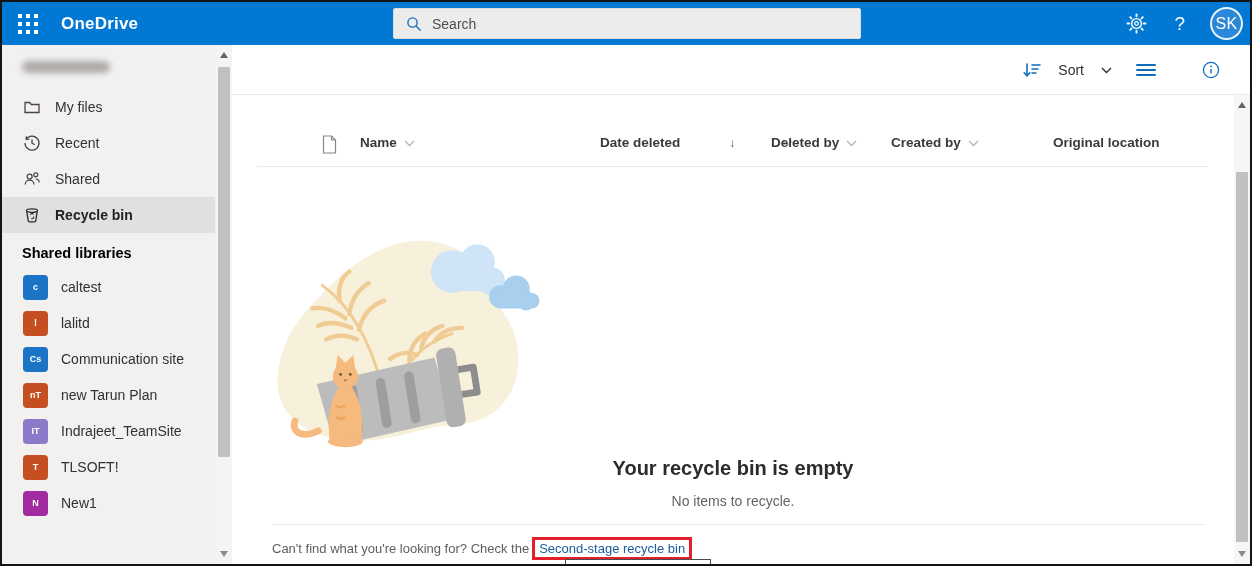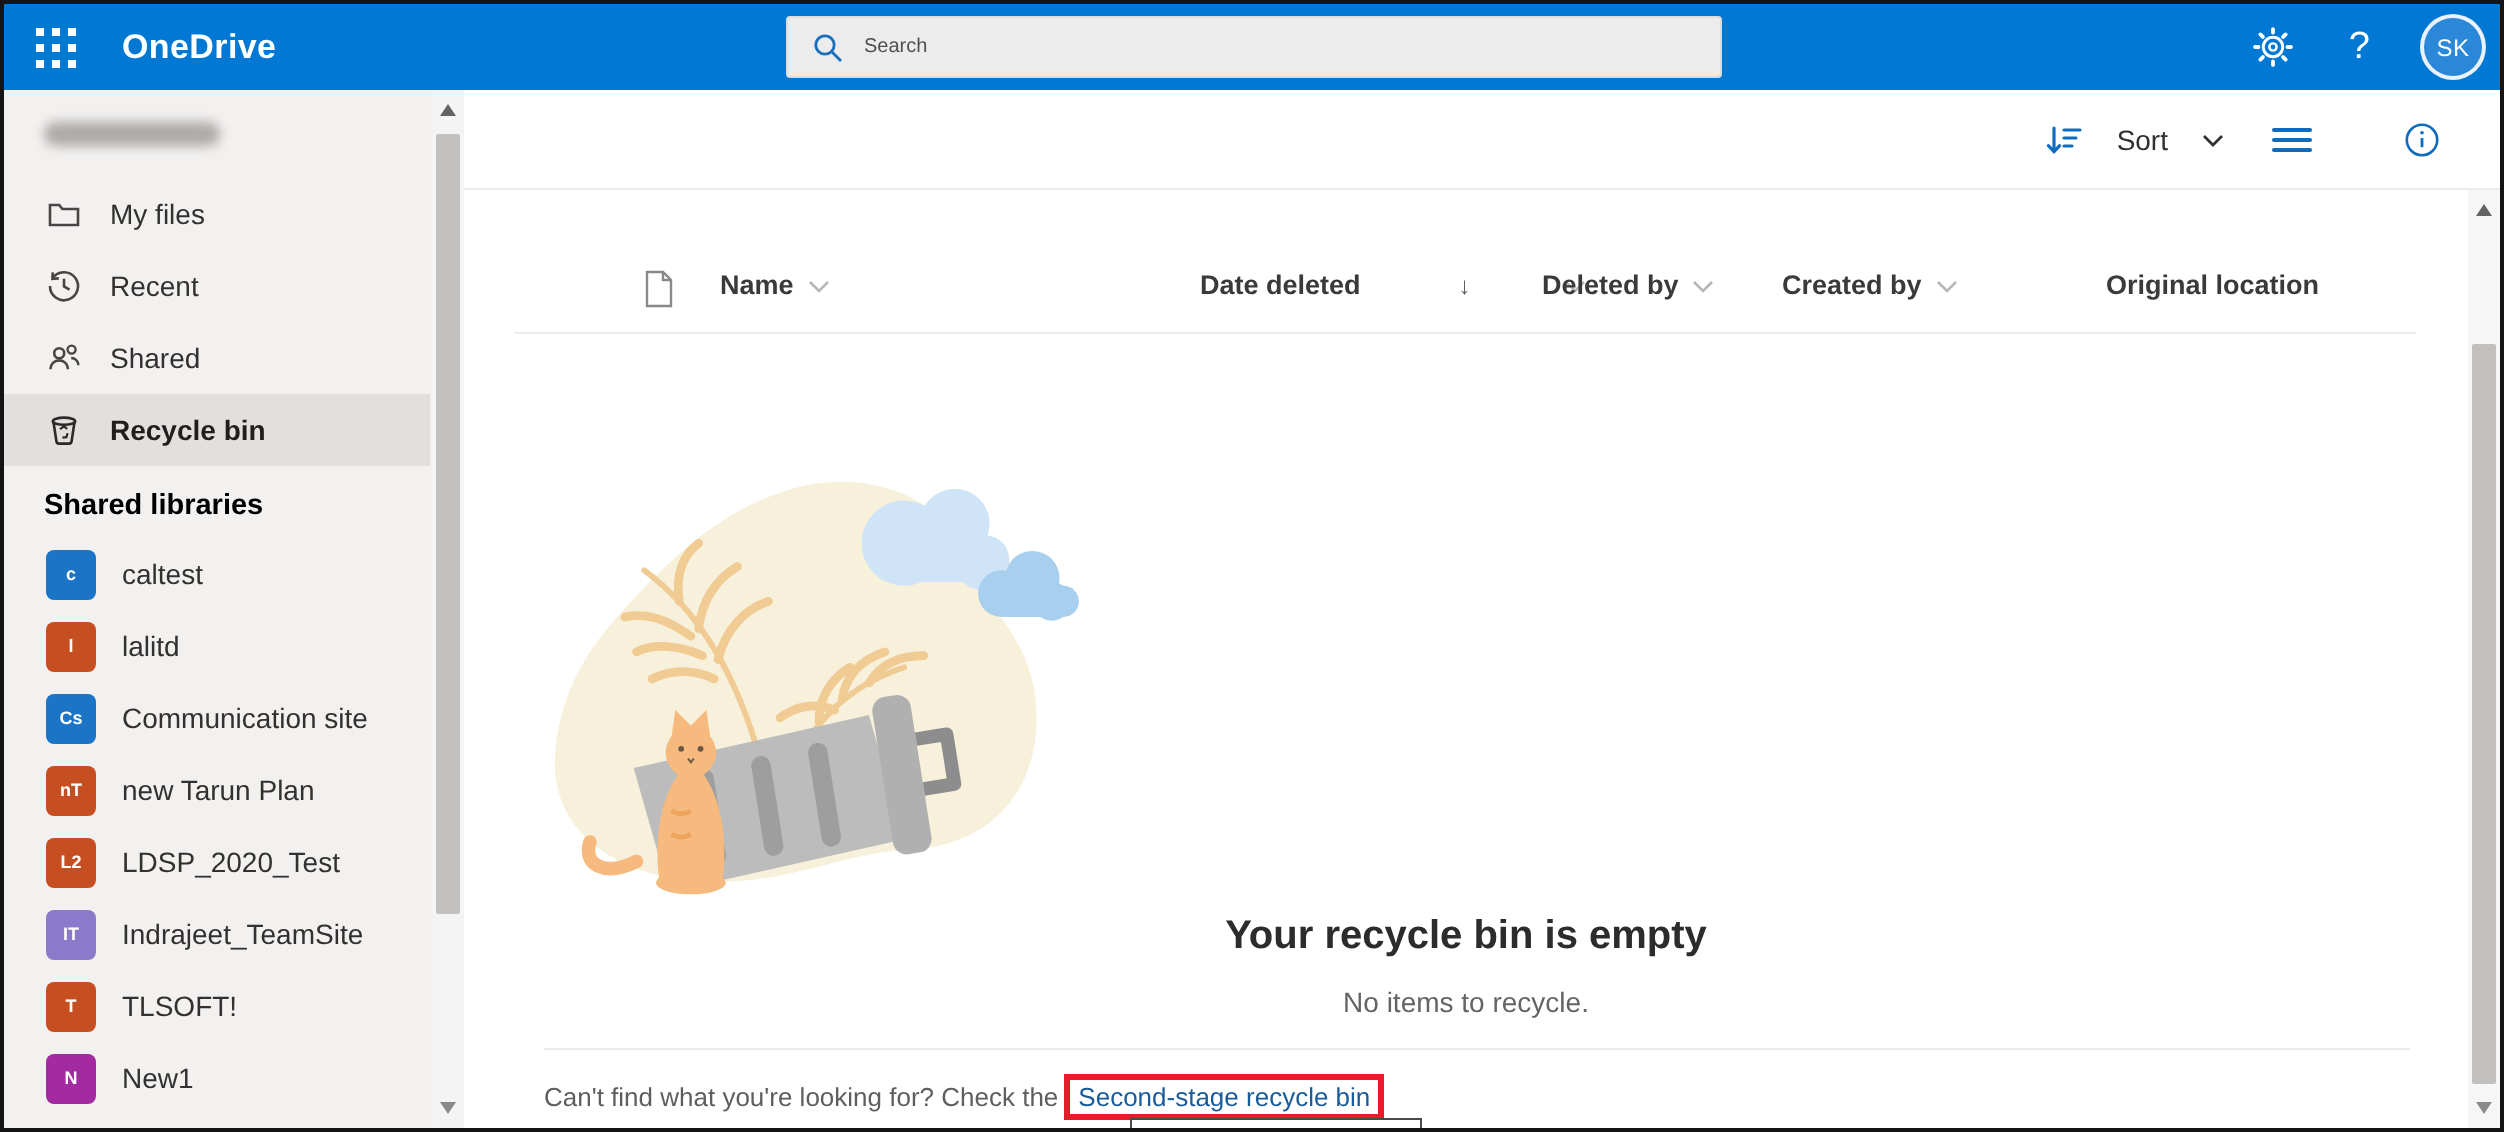--- a/index.html
+++ b/index.html
@@ -15,30 +15,30 @@
     background:#0078d4; display:flex; align-items:center;
   }
   .waffle-btn { width:26px; height:26px; margin-left:13px; display:flex; align-items:center; justify-content:center; cursor:pointer; }
   .app-title { color:#fff; font-size:17px; font-weight:700; margin-left:20px; letter-spacing:.2px; }
   .searchbox {
     position:absolute; left:391px; top:6px; width:468px; height:31px;
     background:#ececec; border:1px solid #dcdcdc; border-radius:2px;
     display:flex; align-items:center; padding-left:12px;
   }
   .searchbox input {
-    border:none; outline:none; background:transparent; font-size:10px;
+    border:none; outline:none; background:transparent; font-size:14px;
     color:#404040; width:400px; margin-left:10px; font-family:"Liberation Sans",sans-serif;
   }
   .searchbox input::placeholder { color:#4f4f4f; opacity:1; }
   .topbar-right { position:absolute; right:0; top:0; height:43px; display:flex; align-items:center; }
   .tb-icon { display:flex; align-items:center; justify-content:center; cursor:pointer; }
   .help-btn { color:#fff; font-size:19px; font-weight:400; margin:0 25px 0 27px; }
   .avatar {
     width:33px; height:33px; border-radius:50%; border:2px solid rgba(255,255,255,.9);
-    background:#2b87d8; color:#fff; font-size:12px; display:flex; align-items:center;
+    background:#2b87d8; color:#fff; font-size:16px; display:flex; align-items:center;
     justify-content:center; margin-right:7px; letter-spacing:.3px;
   }
   
   .sidebar {
     position:absolute; left:0; top:43px; bottom:0; width:230px;
     background:#f2f1f0; padding-top:16px; overflow:hidden;
   }
   .blur-name { width:88px; height:12px; margin-left:20px; background:#8f8c8a; border-radius:6px; filter:blur(3px); opacity:.7; }
   .nav-list { margin-top:16px; }
   .nav-row { display:flex; align-items:center; height:36px; padding-left:21px; width:213px; cursor:pointer; }
@@ -203,24 +203,20 @@
       </div>
       <div class="lib-row">
         <span class="lib-tile" style="background-color: rgb(27, 116, 198);">Cs</span>
         <span class="lbl">Communication site</span>
       </div>
       <div class="lib-row">
         <span class="lib-tile" style="background-color: rgb(198, 79, 33);">nT</span>
         <span class="lbl">new Tarun Plan</span>
       </div>
       <div class="lib-row">
-        <span class="lib-tile" style="background-color: rgb(198, 79, 33);">L2</span>
-        <span class="lbl">LDSP_2020_Test</span>
-      </div>
-      <div class="lib-row">
         <span class="lib-tile" style="background-color: rgb(139, 121, 201);">IT</span>
         <span class="lbl">Indrajeet_TeamSite</span>
       </div>
       <div class="lib-row">
         <span class="lib-tile" style="background-color: rgb(198, 79, 33);">T</span>
         <span class="lbl">TLSOFT!</span>
       </div>
       <div class="lib-row">
         <span class="lib-tile" style="background-color: rgb(162, 43, 162);">N</span>
         <span class="lbl">New1</span>

